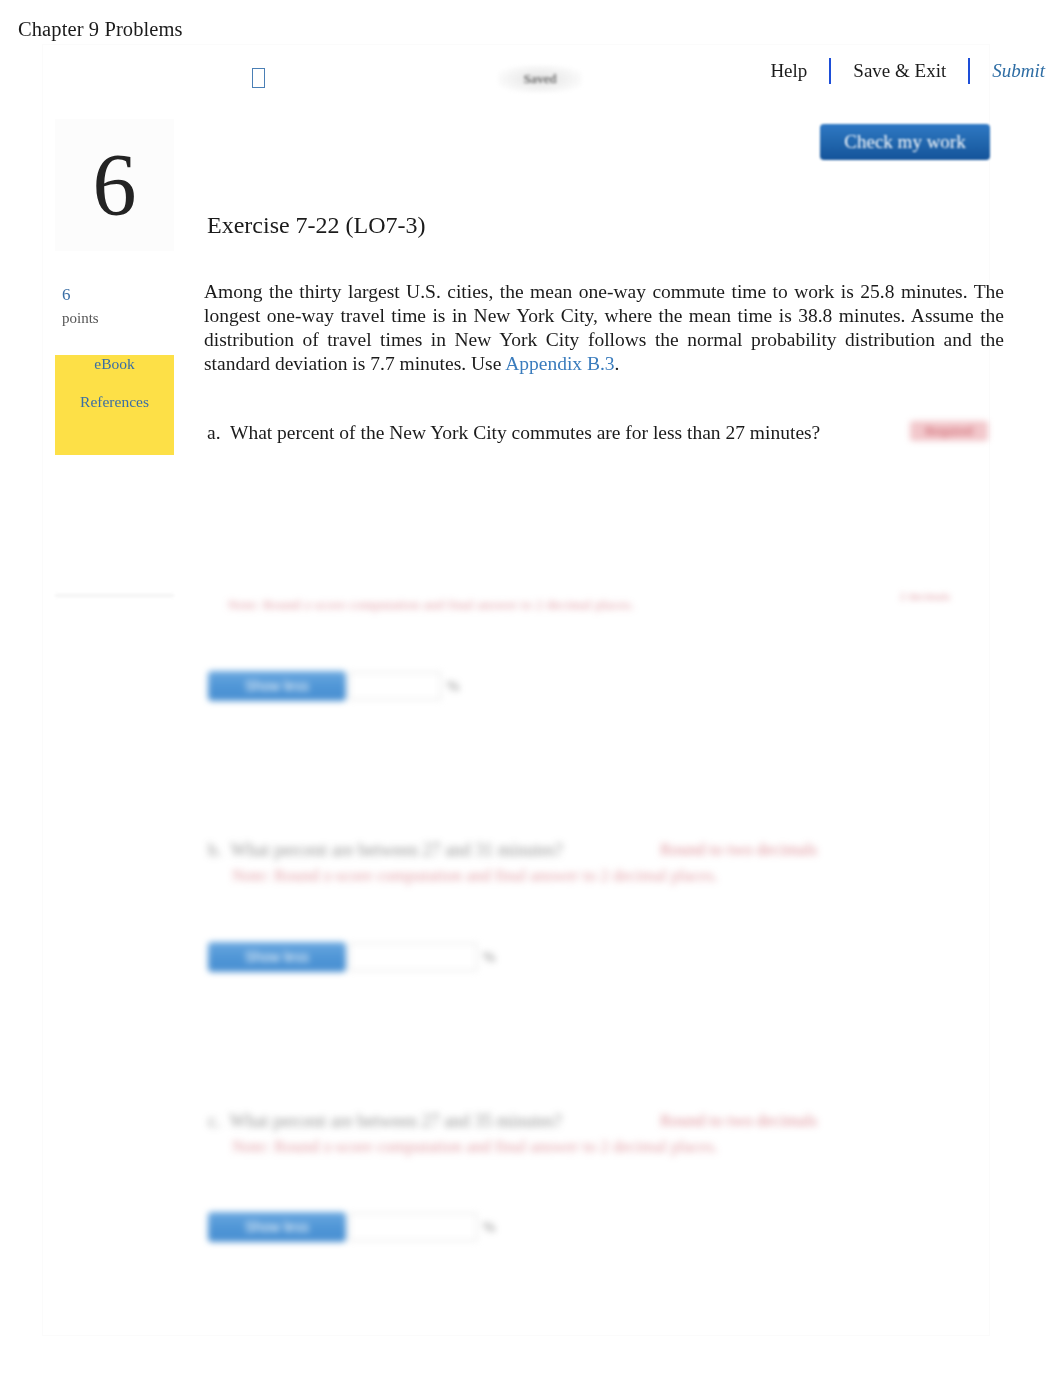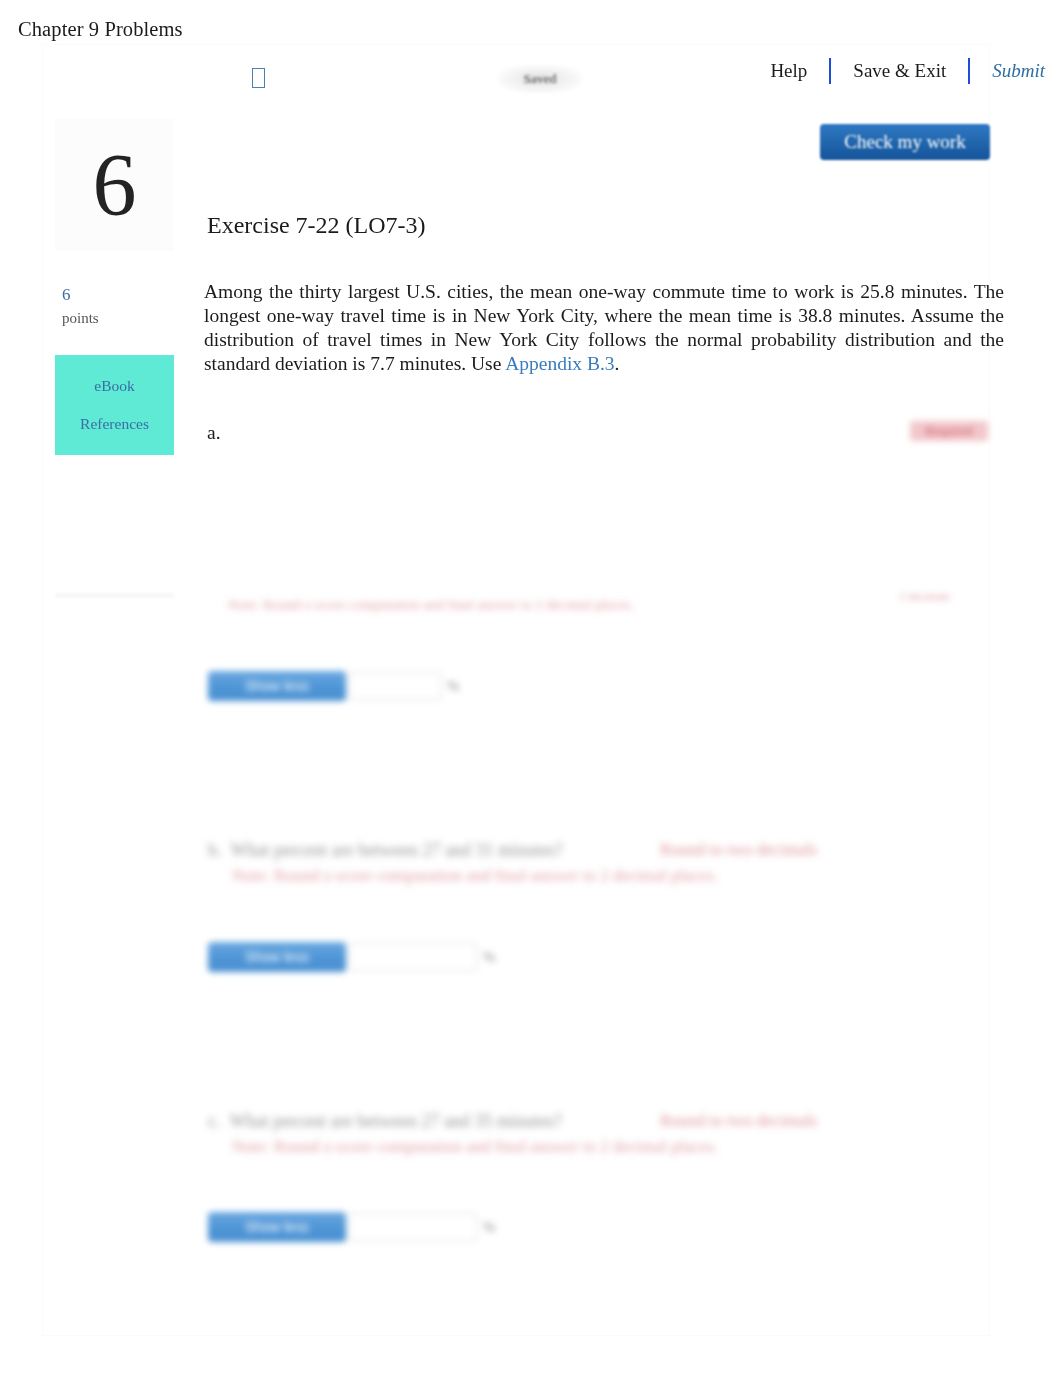--- a/index.html
+++ b/index.html
@@ -144,25 +144,25 @@
     top: 310px;
     font-size: 15px;
     color: #555555;
   }
   .rail-links {
     position: absolute;
     left: 55px;
     top: 355px;
     width: 119px;
     height: 100px;
-    background: #5eead4;
+    background: #fde047;
     display: flex;
     flex-direction: column;
     align-items: center;
-    justify-content: center;
+    justify-content: flex-start;
     gap: 20px;
   }
   .rail-link {
     font-size: 15.5px;
     color: #3a6ea5;
     text-decoration: none;
   }
   .rail-divider {
     position: absolute;
     left: 55px;
@@ -342,20 +342,21 @@
 </div>
 
 <div class="rail-divider"></div>
 
 <div class="exercise-title">Exercise 7-22 (LO7-3)</div>
 
 <div class="stem"><span>Among the thirty largest U.S. cities, the mean one-way commute time to work is 25.8 minutes. The longest one-way travel time is in New York City, where the mean time is 38.8 minutes. Assume the distribution of travel times in New York City follows the normal probability distribution and the standard deviation is 7.7 minutes. Use </span><a class="appendix-link" href="#">Appendix B.3</a><span>.</span></div>
 
 <div class="part-a">
   <span class="letter">a.</span>
+  <span>What percent of the New York City commutes are for less than 27 minutes?</span>
 </div>
 
 <div class="badge-a">Required</div>
 
 <div class="hint-line hint-a">Note: Round z-score computation and final answer to 2 decimal places.</div>
 <div class="hint-line hint-a-r">2 decimals</div>
 
 <div class="answer-row row-a">
   <button class="ans-btn">Show less</button>
   <input class="ans-input" type="text" value="" style="">

